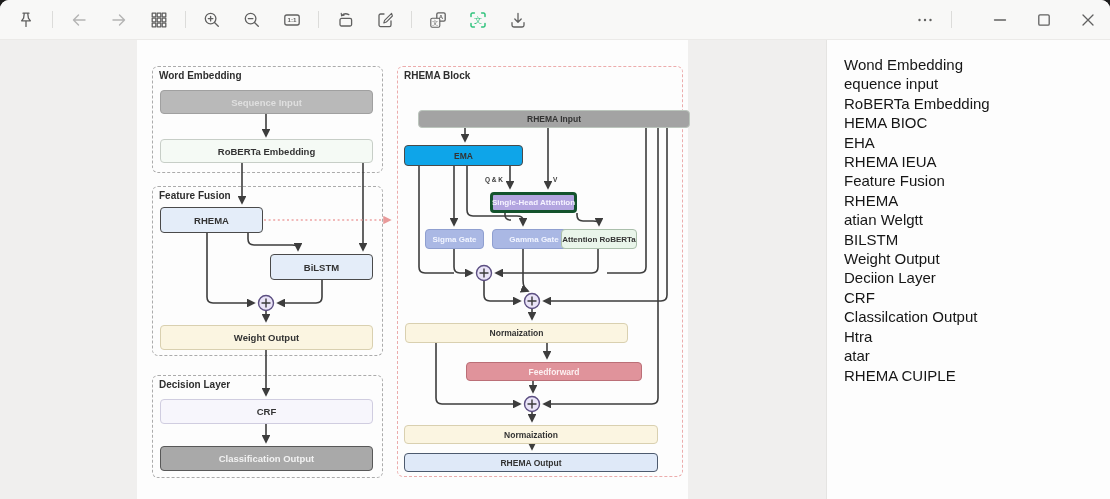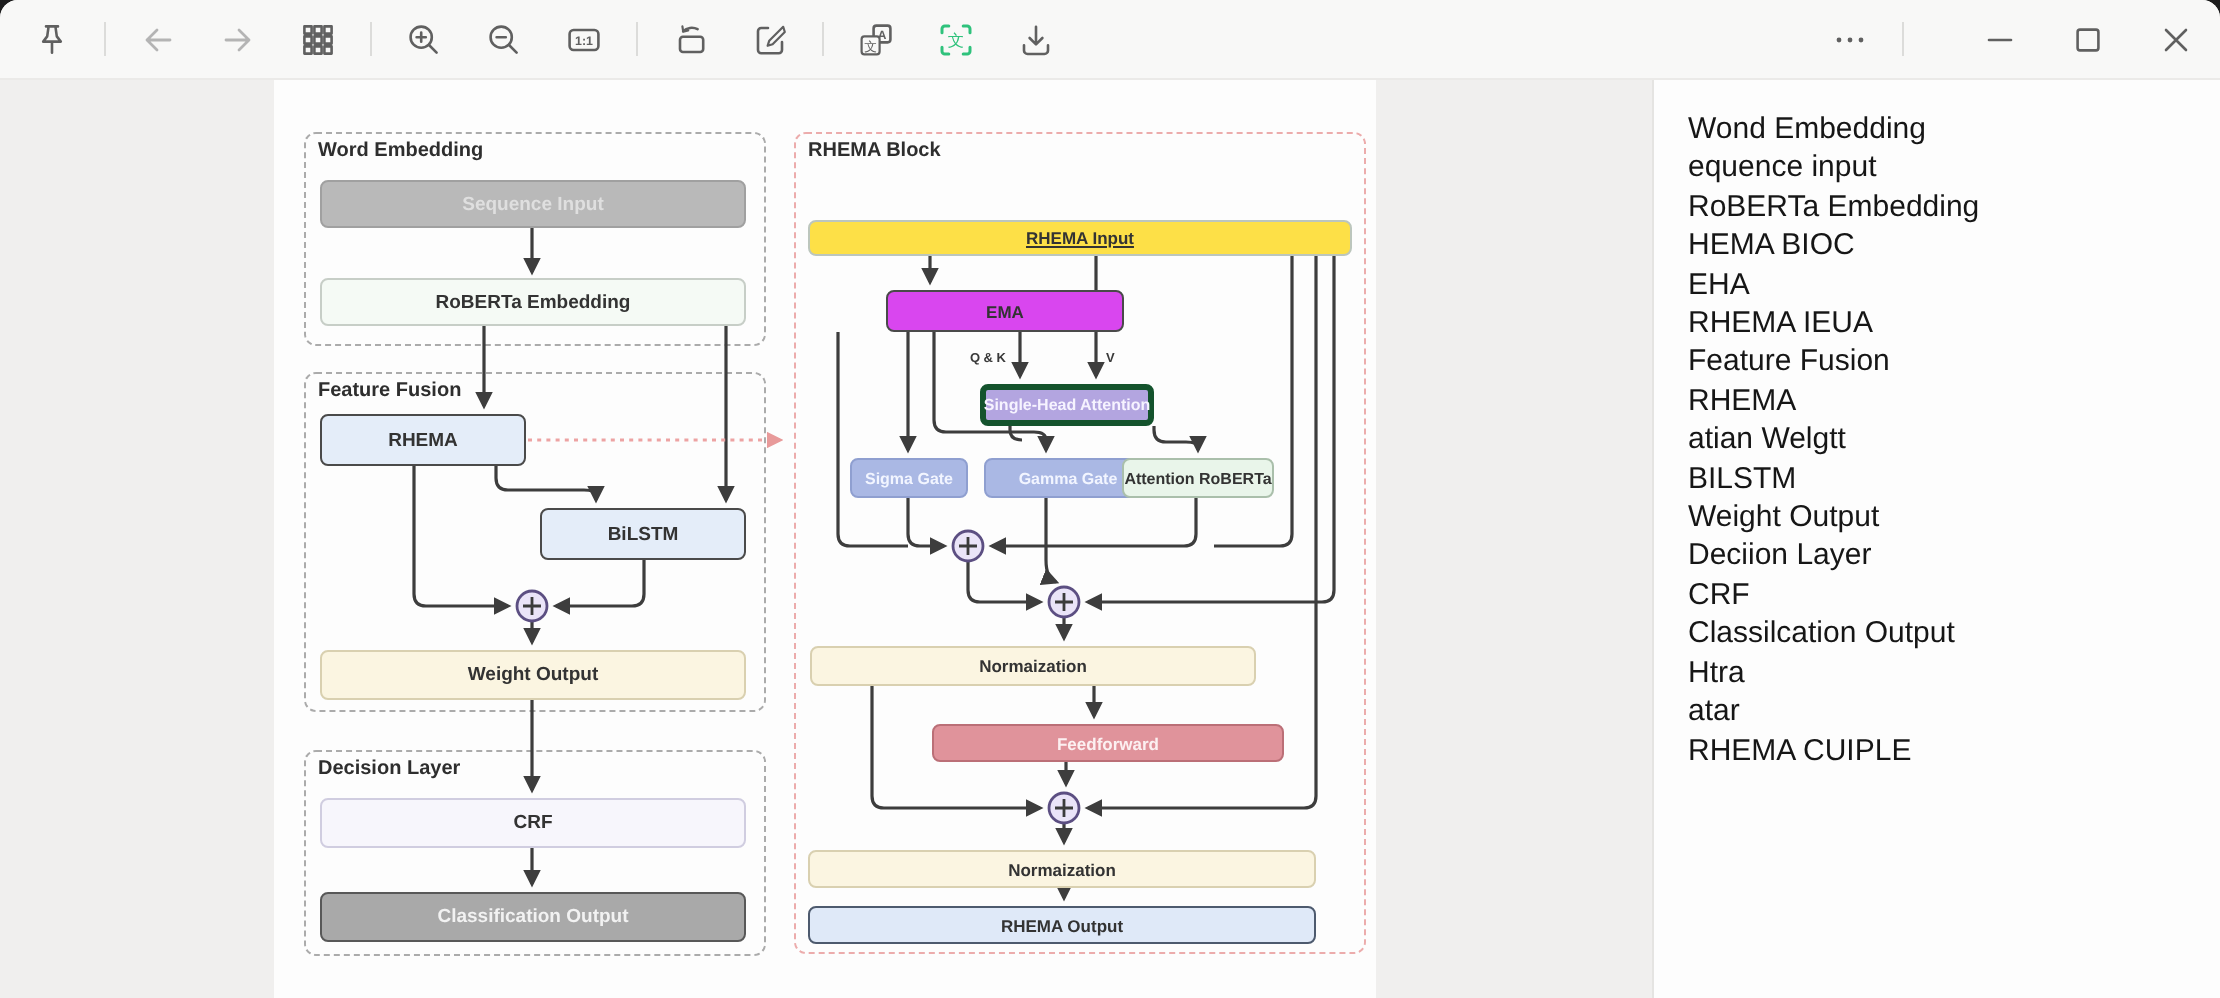--- a/index.html
+++ b/index.html
@@ -31,22 +31,22 @@
   #grp-rhema{left:260px;top:26px;width:286px;height:411px;border-color:#ecacac;}
   .nd{position:absolute;border-radius:4px;box-sizing:border-box;display:flex;align-items:center;
       justify-content:center;font-size:9.5px;font-weight:bold;color:#333;white-space:nowrap;}
   #nd-seq{left:23px;top:50px;width:213px;height:24px;background:#b9b9b9;border:1px solid #a0a0a0;color:#dfdfdf;}
   #nd-rob{left:23px;top:99px;width:213px;height:24px;background:#f5faf5;border:1px solid #c7cec7;}
   #nd-rhema{left:23px;top:167px;width:103px;height:26px;background:#e4edf9;border:1.5px solid #4a4a4a;}
   #nd-bilstm{left:133px;top:214px;width:103px;height:26px;background:#e4edf9;border:1.5px solid #4a4a4a;}
   #nd-weight{left:23px;top:285px;width:213px;height:25px;background:#fbf5e1;border:1px solid #d9d0b0;}
   #nd-crf{left:23px;top:359px;width:213px;height:25px;background:#f7f6fc;border:1px solid #d0cde0;}
   #nd-class{left:23px;top:406px;width:213px;height:25px;background:#a9a9a9;border:1.5px solid #585858;color:#f2f2f2;}
-  #nd-rinput{left:267px;top:70px;width:272px;height:18px;background:#fde047;border:1px solid #bcc6bd;font-size:8.5px;text-decoration:underline;}
-  #nd-ema{left:267px;top:105px;width:119px;height:21px;background:#d946ef;border:1.5px solid #4a4a4a;font-size:8.5px;margin-left:39px;}
+  #nd-rinput{left:281px;top:70px;width:272px;height:18px;background:#a3a3a3;border:1px solid #bcc6bd;font-size:8.5px;}
+  #nd-ema{left:267px;top:105px;width:119px;height:21px;background:#0ea5e9;border:1.5px solid #4a4a4a;font-size:8.5px;}
   #nd-sha{left:353px;top:152px;width:87px;height:21px;background:#b3a5e0;border:3px solid #14532d;color:#f6f3ff;font-size:8px;}
   #nd-sigma{left:288px;top:189px;width:59px;height:20px;background:#aab8e4;border:1px solid #8f9fd0;color:#f2f5ff;font-size:8px;}
   #nd-gamma{left:355px;top:189px;width:84px;height:20px;background:#aab8e4;border:1px solid #8f9fd0;color:#f2f5ff;font-size:8px;}
   #nd-attw{left:424px;top:189px;width:76px;height:20px;background:#e9f5ea;border:1px solid #aabfab;font-size:8px;}
   #nd-norm1{left:268px;top:283px;width:223px;height:20px;background:#fbf5e1;border:1px solid #d9d0b0;font-size:8.5px;}
   #nd-ff{left:329px;top:322px;width:176px;height:19px;background:#e0939b;border:1px solid #bb6f77;color:#fcf0f1;font-size:8.5px;}
   #nd-norm2{left:267px;top:385px;width:254px;height:19px;background:#fbf5e1;border:1px solid #d9d0b0;font-size:8.5px;}
   #nd-rout{left:267px;top:413px;width:254px;height:19px;background:#dfe9f8;border:1.5px solid #4d5a6e;font-size:8.5px;}
   .edge-lab{position:absolute;font-size:6.5px;font-weight:bold;color:#3a3a3a;}
   #lab-qk{left:322px;top:136px;width:44px;text-align:right;}

